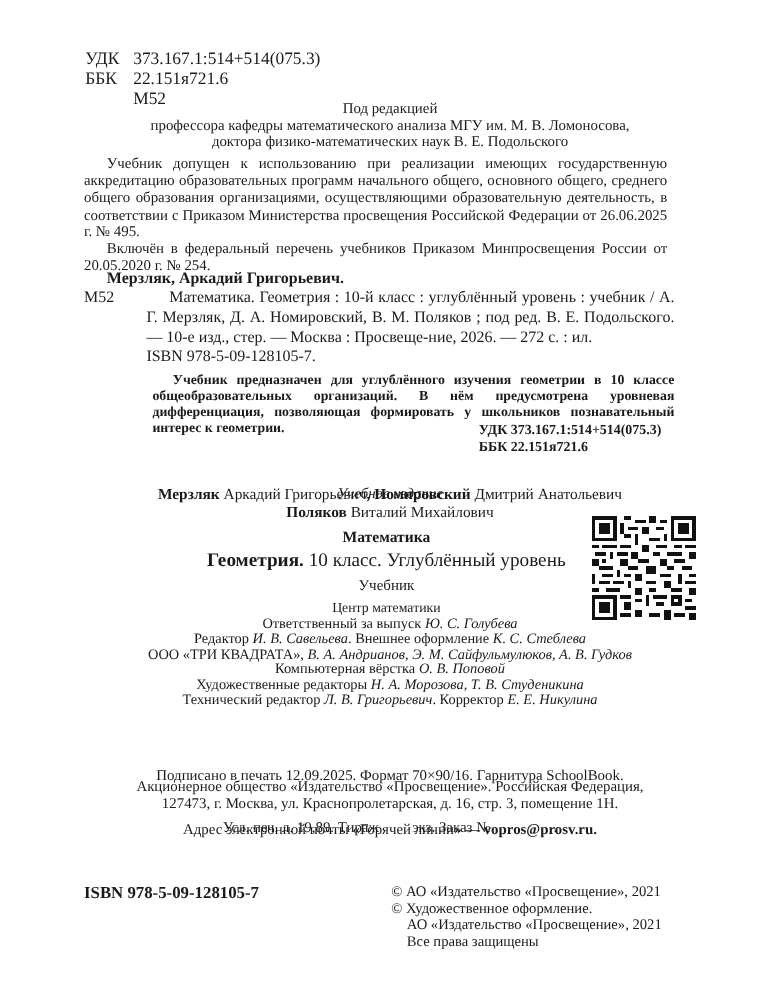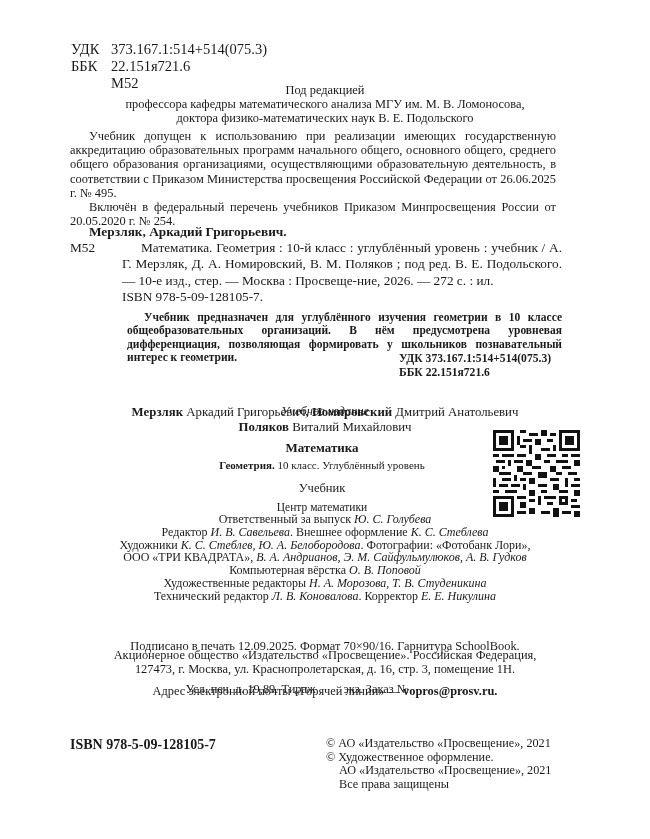--- a/index.html
+++ b/index.html
@@ -82,58 +82,53 @@
   <span>Аркадий Григорьевич</span><span class="b">,</span>
   <span class="b">Номировский</span>
   <span>Дмитрий Анатольевич</span>
 </div>
 <div class="abs small center imprint" style="top:420px; font-size:12.8px;">
   <span class="b">Поляков</span>
   <span>Виталий Михайлович</span>
 </div>
 
 <div class="abs center b" style="left:150px; width:344px; top:440px; font-family:'Liberation Serif',serif; font-size:13px;">Математика</div>
-<div class="abs center" style="left:150px; width:344px; top:459px; font-family:'Liberation Serif',serif; font-size:11px;">
+<div class="abs center" style="left:150px; width:344px; top:459px; font-family:'Liberation Serif',serif; font-size:16px;">
   <span class="b">Геометрия.</span>
   <span>10 класс. Углублённый уровень</span>
 </div>
 <div class="abs center" style="left:150px; width:344px; top:481px; font-family:'Liberation Serif',serif; font-size:12.5px;">Учебник</div>
 <div class="abs center" style="left:150px; width:344px; top:501px; font-family:'Liberation Serif',serif; font-size:11.5px;">Центр математики</div>
 
 <div class="abs small center imprint" style="top:513px; line-height:12.8px; font-size:12px;">
   <div class="row">
     <span>Ответственный за выпуск</span>
     <span class="it">Ю. С. Голубева</span>
   </div>
   <div class="row">
     <span>Редактор</span>
     <span class="it">И. В. Савельева</span><span>.</span>
     <span>Внешнее оформление</span>
     <span class="it">К. С. Стеблева</span>
   </div>
   <div class="row">
-    <span>Художники</span>
-    <span class="it">К. С. Стеблев, Ю. А. Белобородова</span><span>.</span>
-    <span>Фотографии: «Фотобанк Лори»,</span>
-  </div>
-  <div class="row">
     <span>ООО «ТРИ КВАДРАТА»,</span>
     <span class="it">В. А. Андрианов, Э. М. Сайфульмулюков, А. В. Гудков</span>
   </div>
   <div class="row">
     <span>Компьютерная вёрстка</span>
     <span class="it">О. В. Поповой</span>
   </div>
   <div class="row">
     <span>Художественные редакторы</span>
     <span class="it">Н. А. Морозова, Т. В. Студеникина</span>
   </div>
   <div class="row">
     <span>Технический редактор</span>
-    <span class="it">Л. В. Коновалова</span><span>.</span>
+    <span class="it">Л. В. Григорьевич</span><span>.</span>
     <span>Корректор</span>
     <span class="it">Е. Е. Никулина</span>
   </div>
 </div>
 
 <div class="abs small center imprint" style="top:611px; white-space:pre;">
   <div>Подписано в печать 12.09.2025. Формат 70×90/16. Гарнитура SchoolBook.</div>
   <div>Усл. печ. л. 19,89. Тираж         экз. Заказ №                 .</div>
 </div>
 

